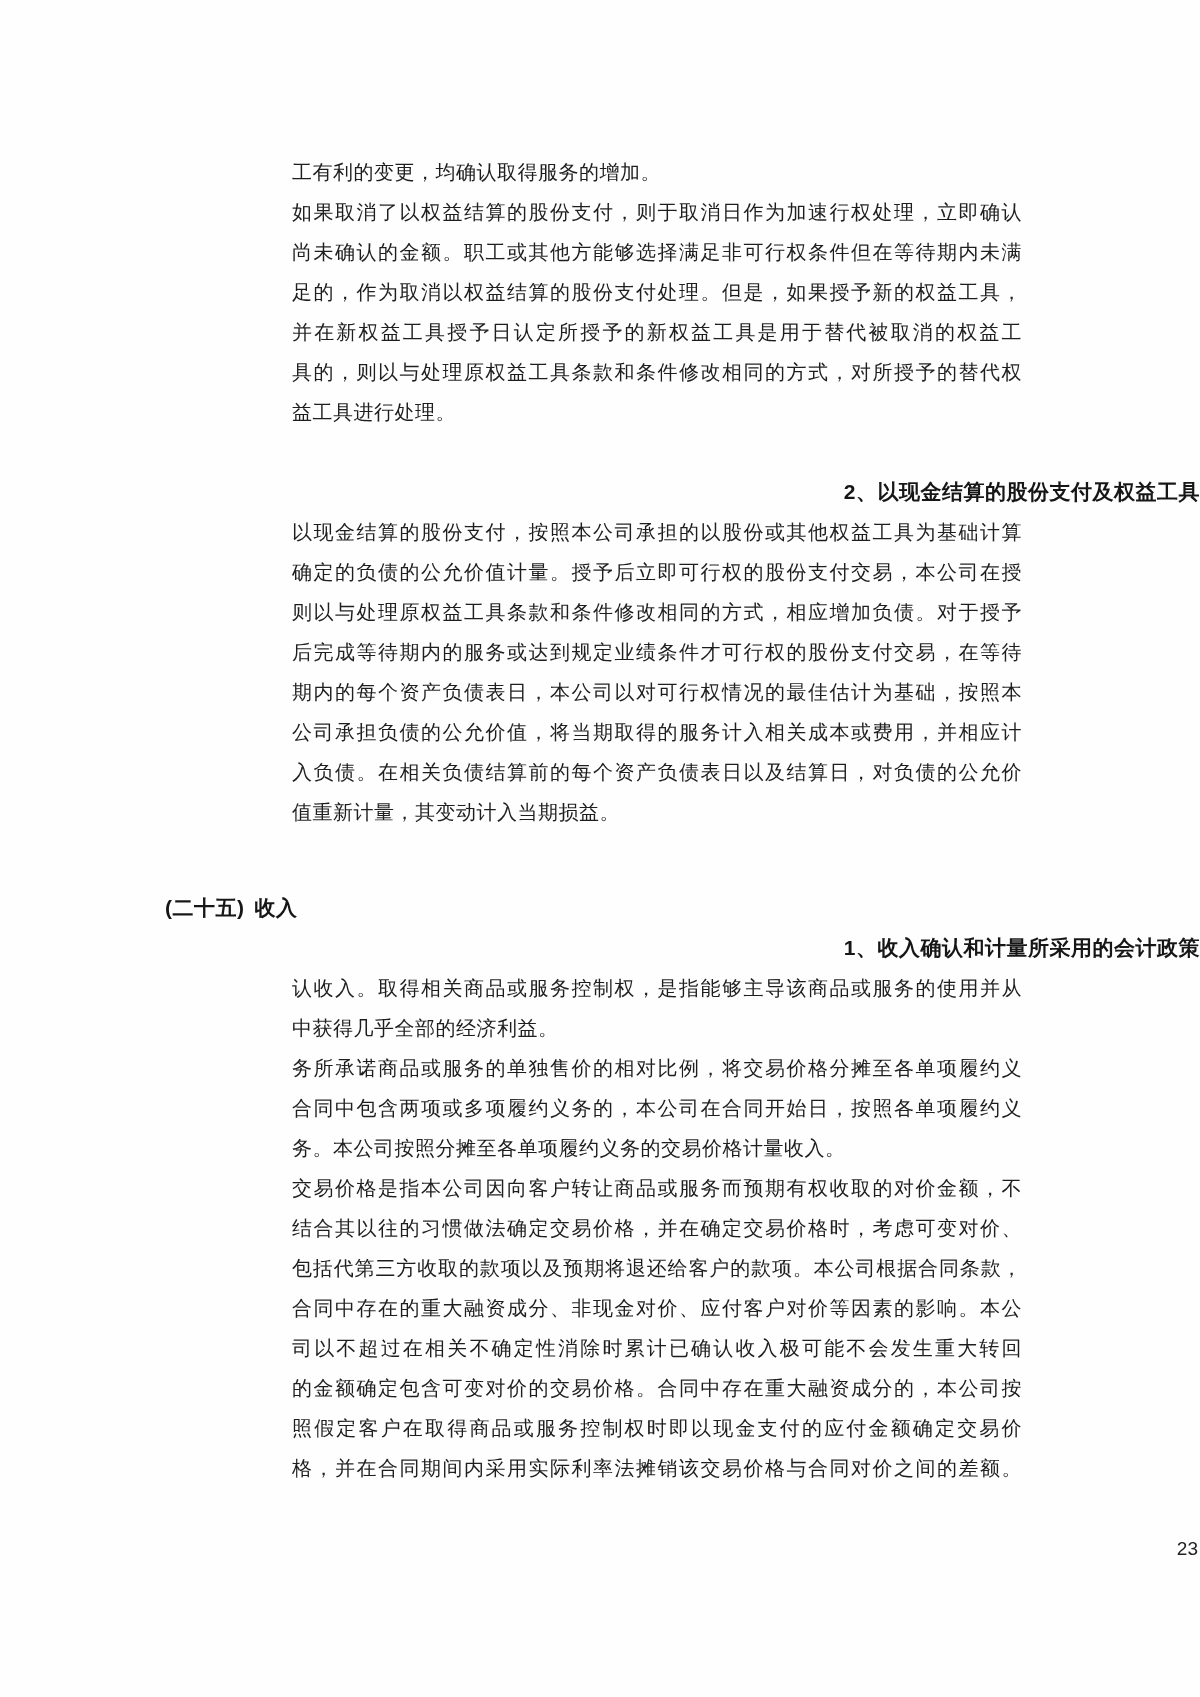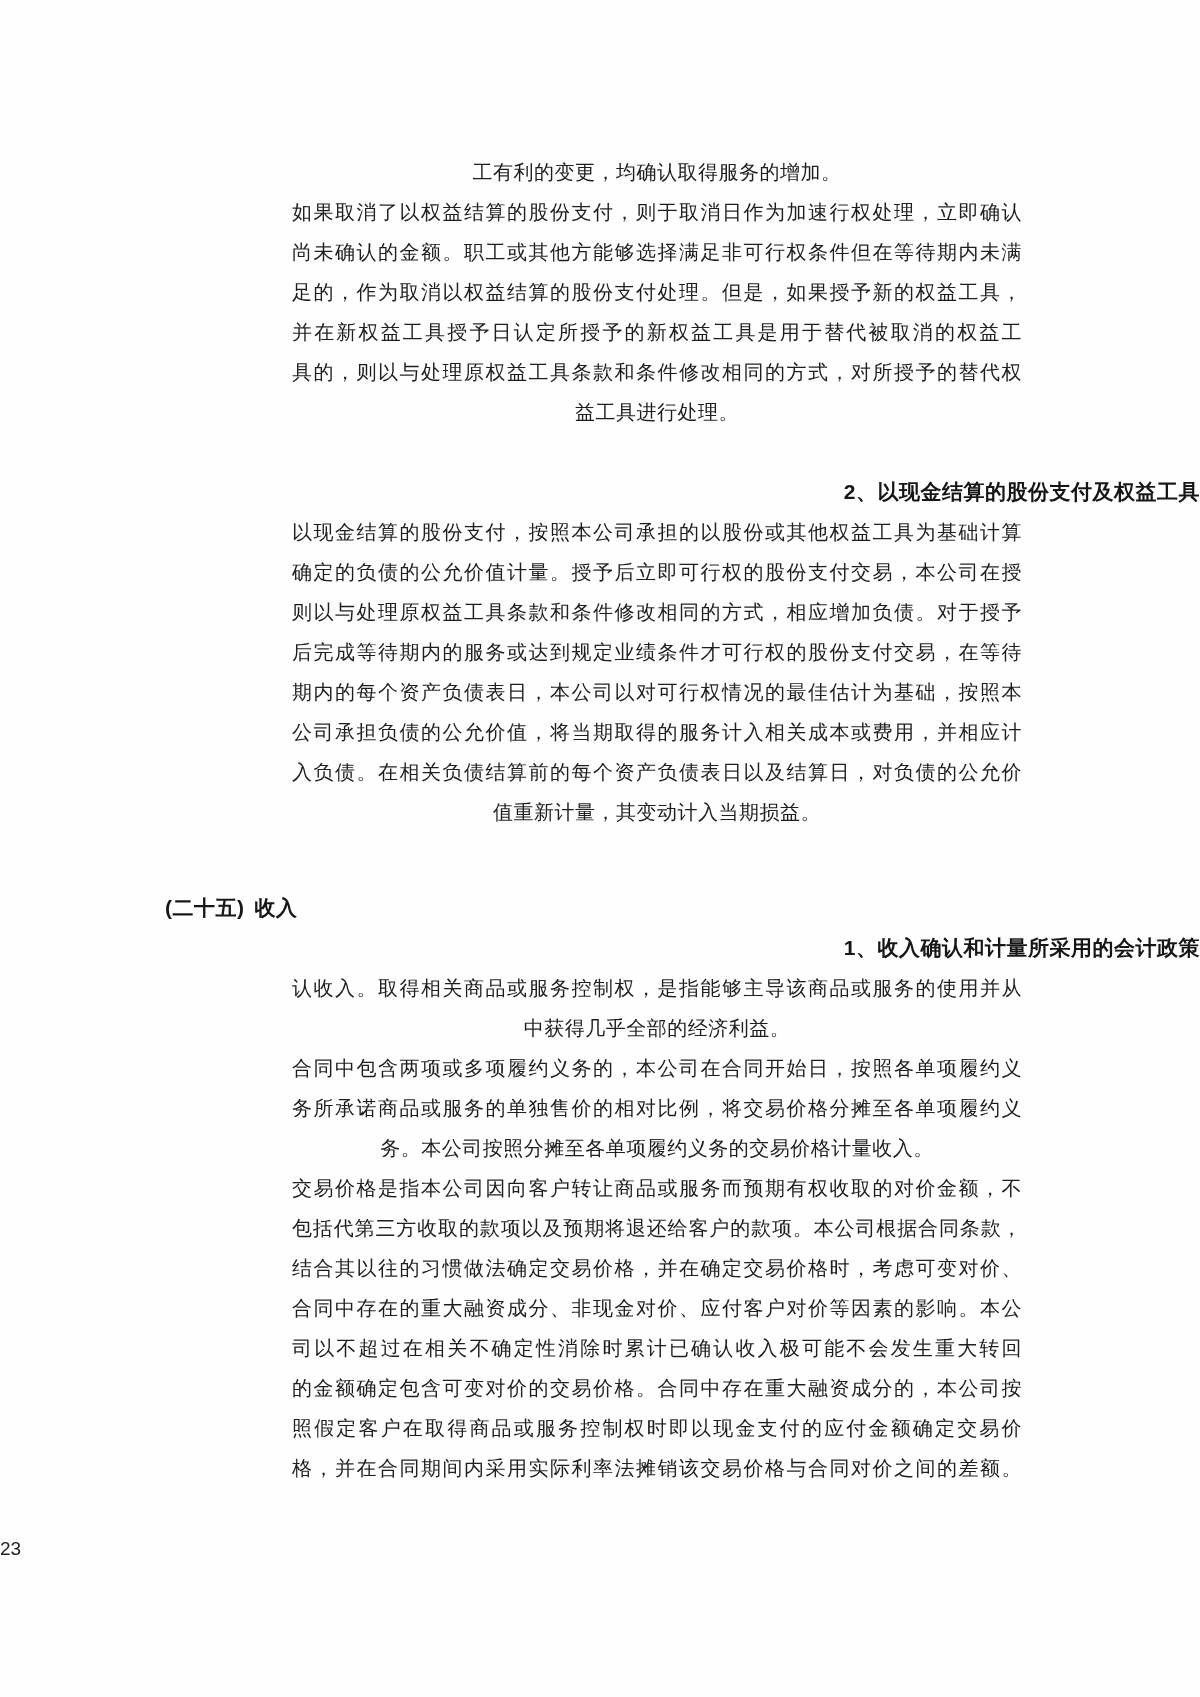--- a/index.html
+++ b/index.html
@@ -18,21 +18,21 @@
     left:0;
     right:0;
   }
   .para {
     margin-left:292px;
     width:730px;
     font-size:20px;
     line-height:40px;
     letter-spacing:0.5px;
   }
-  .line { text-align:center; white-space:nowrap; }
+  .line { text-align:left; white-space:nowrap; }
   .line.fill {
     white-space:normal;
     text-align:justify;
     text-align-last:justify;
   }
   .h1, .h2 {
     font-family:"Liberation Sans","DejaVu Sans",sans-serif;
     font-weight:bold;
     color:#161616;
     font-size:21px;
@@ -42,21 +42,21 @@
   .h1 { margin-top:56px; margin-left:165px; }
   .h2 { margin-top:40px; margin-left:232px;text-align:right; }
   .h1 + .h2 { margin-top:0; }
   .h2 .hnum { display:inline-block; width:60px; }
   .h1 .hnum { margin-right:10px; }
   .pagenum {
     position:absolute;
     top:1536px;
     left:0;
     width:1198px;
-    text-align:left;
+    text-align:right;
     font-family:"Liberation Sans","DejaVu Sans",sans-serif;
     font-size:19px;
     line-height:26px;
     color:#222;
   }
 </style>
 </head>
 <body>
 
 <div class="page">
@@ -79,26 +79,26 @@
         <div class="line fill">期内的每个资产负债表日，本公司以对可行权情况的最佳估计为基础，按照本</div>
         <div class="line fill">公司承担负债的公允价值，将当期取得的服务计入相关成本或费用，并相应计</div>
         <div class="line fill">入负债。在相关负债结算前的每个资产负债表日以及结算日，对负债的公允价</div>
         <div class="line">值重新计量，其变动计入当期损益。</div>
       </div>
       <div class="h1"><span class="hnum">(二十五)</span><span class="htitle">收入</span></div>
       <div class="h2"><span class="hnum">1、</span><span class="htitle">收入确认和计量所采用的会计政策</span></div>
       <div class="para">
         <div class="line fill">认收入。取得相关商品或服务控制权，是指能够主导该商品或服务的使用并从</div>
         <div class="line">中获得几乎全部的经济利益。</div>
+        <div class="line fill">务所承诺商品或服务的单独售价的相对比例，将交易价格分摊至各单项履约义</div>
         <div class="line fill">合同中包含两项或多项履约义务的，本公司在合同开始日，按照各单项履约义</div>
-        <div class="line fill">务所承诺商品或服务的单独售价的相对比例，将交易价格分摊至各单项履约义</div>
         <div class="line">务。本公司按照分摊至各单项履约义务的交易价格计量收入。</div>
         <div class="line fill">交易价格是指本公司因向客户转让商品或服务而预期有权收取的对价金额，不</div>
+        <div class="line fill">结合其以往的习惯做法确定交易价格，并在确定交易价格时，考虑可变对价、</div>
         <div class="line fill">包括代第三方收取的款项以及预期将退还给客户的款项。本公司根据合同条款，</div>
-        <div class="line fill">结合其以往的习惯做法确定交易价格，并在确定交易价格时，考虑可变对价、</div>
         <div class="line fill">合同中存在的重大融资成分、非现金对价、应付客户对价等因素的影响。本公</div>
         <div class="line fill">司以不超过在相关不确定性消除时累计已确认收入极可能不会发生重大转回</div>
         <div class="line fill">的金额确定包含可变对价的交易价格。合同中存在重大融资成分的，本公司按</div>
         <div class="line fill">照假定客户在取得商品或服务控制权时即以现金支付的应付金额确定交易价</div>
         <div class="line fill">格，并在合同期间内采用实际利率法摊销该交易价格与合同对价之间的差额。</div>
       </div>
     </div>
   <div class="pagenum">23</div>
 </div>
 

